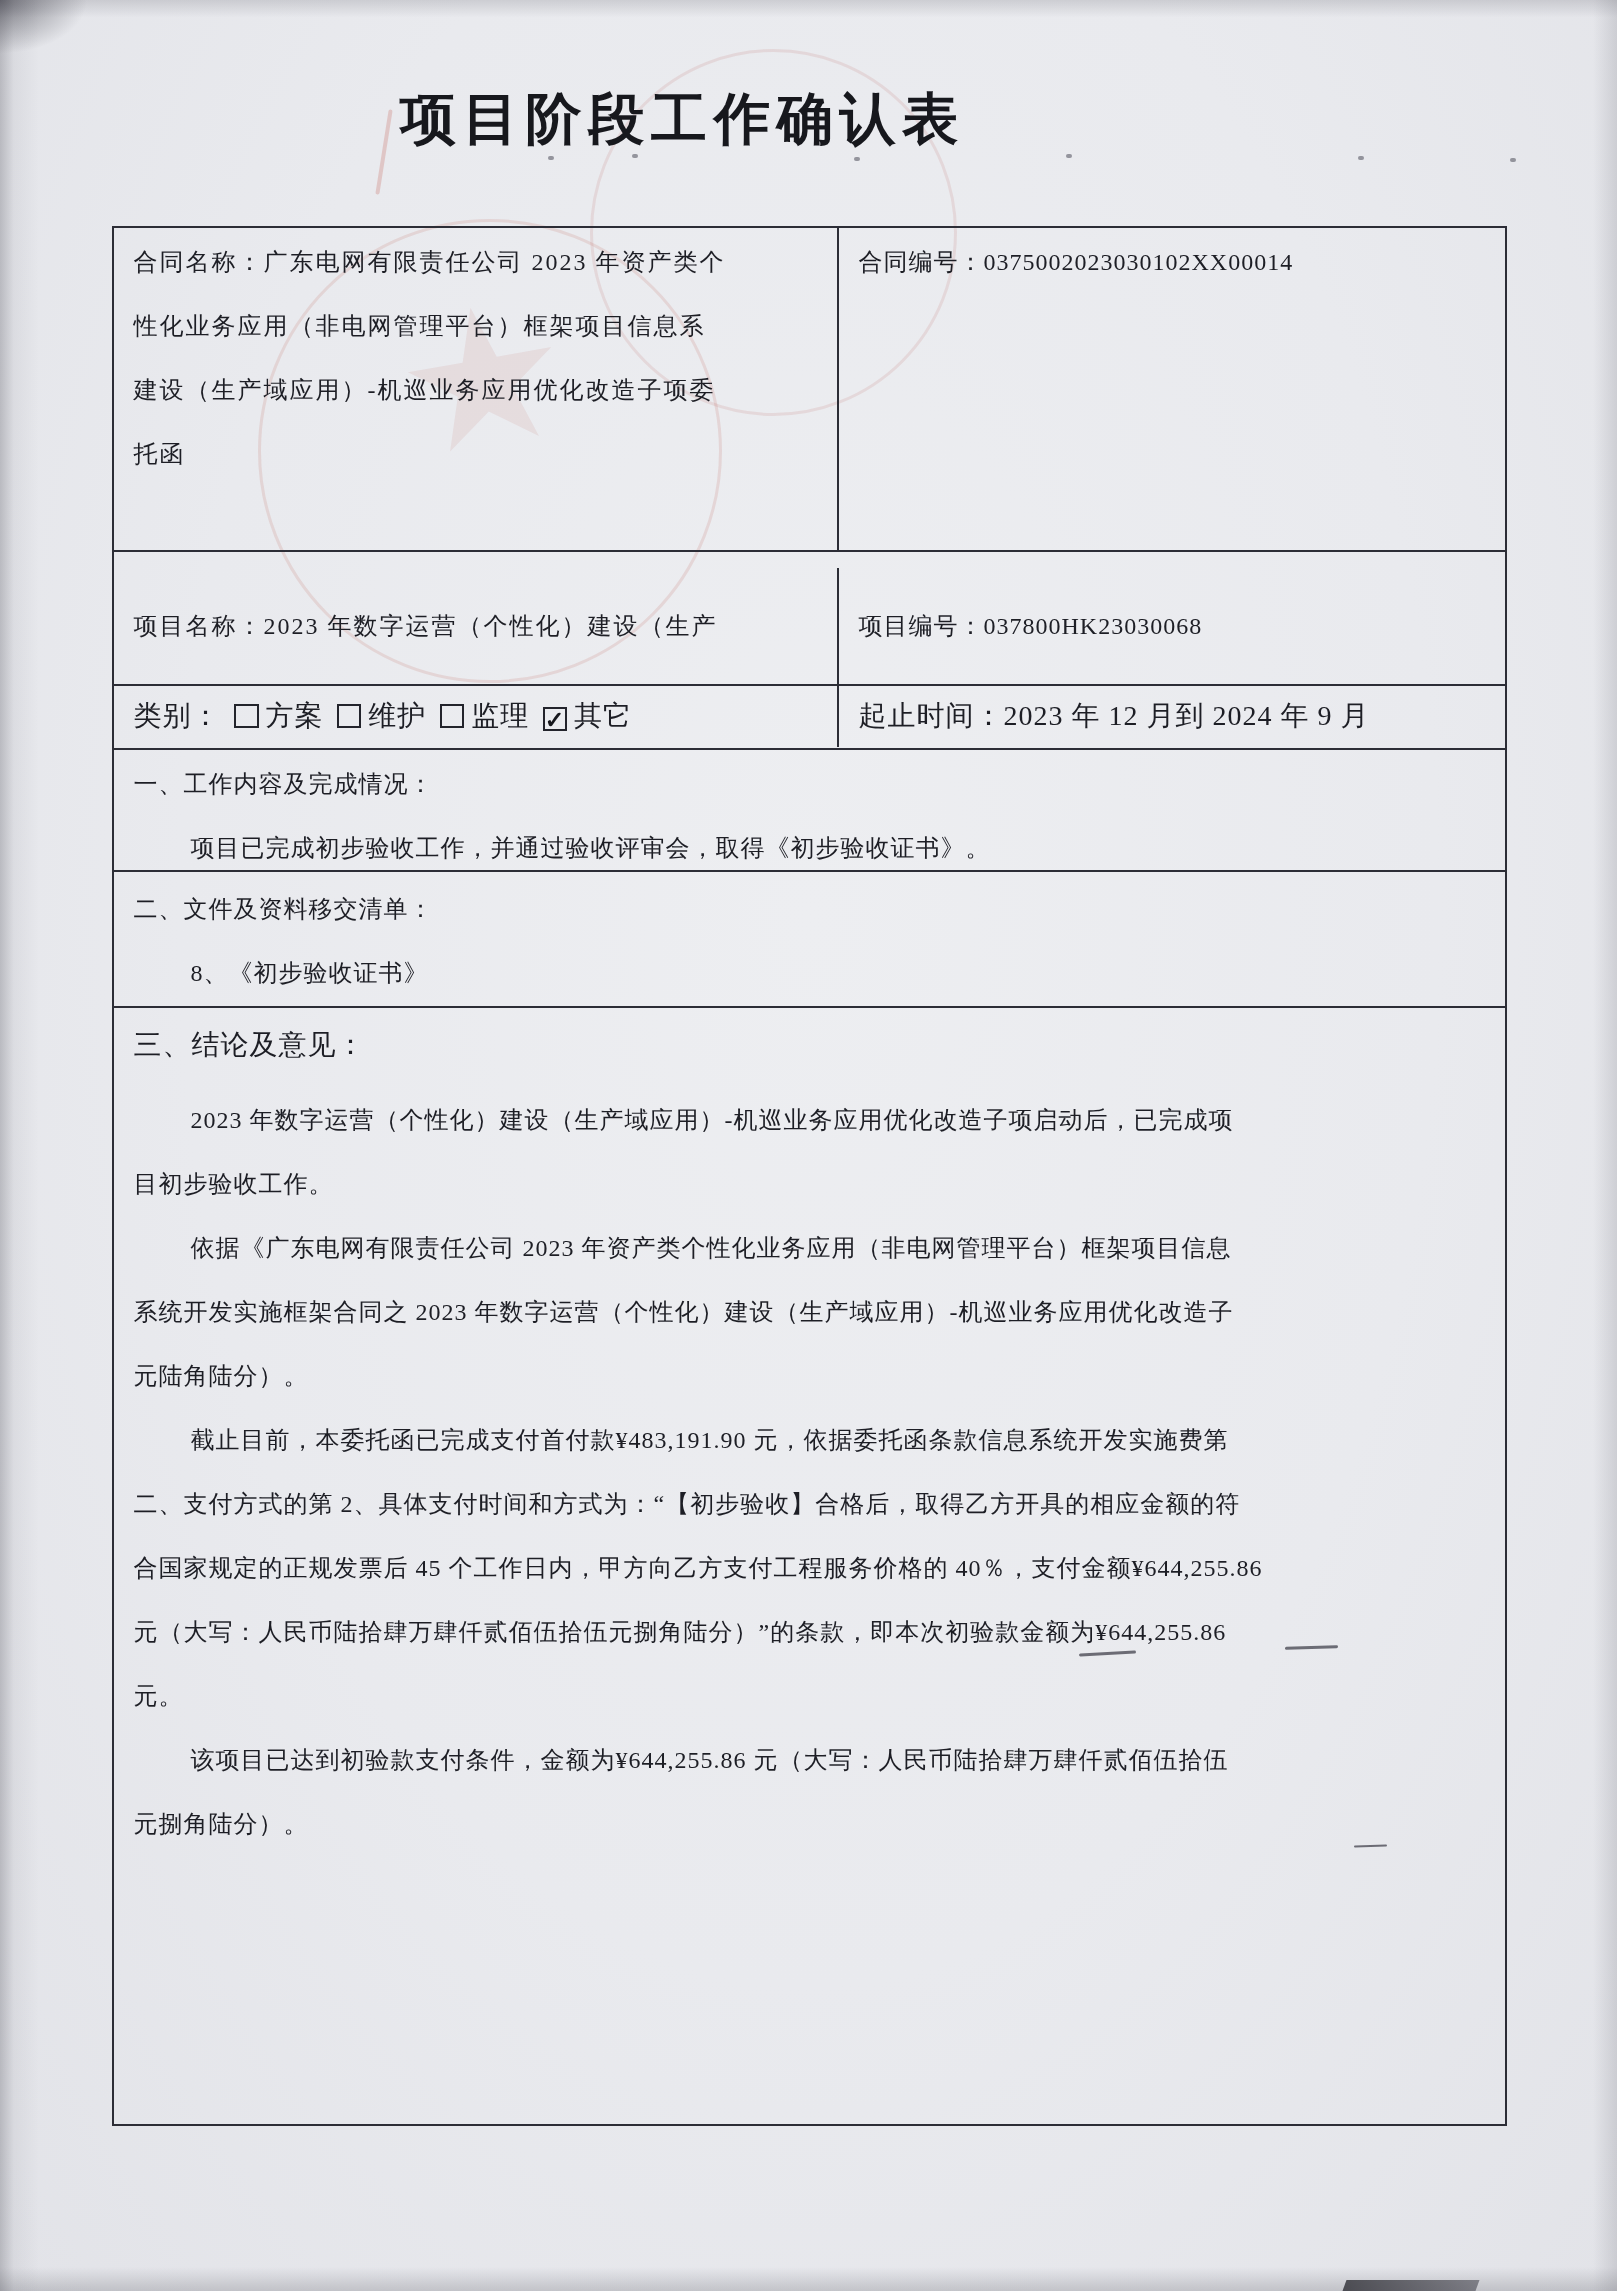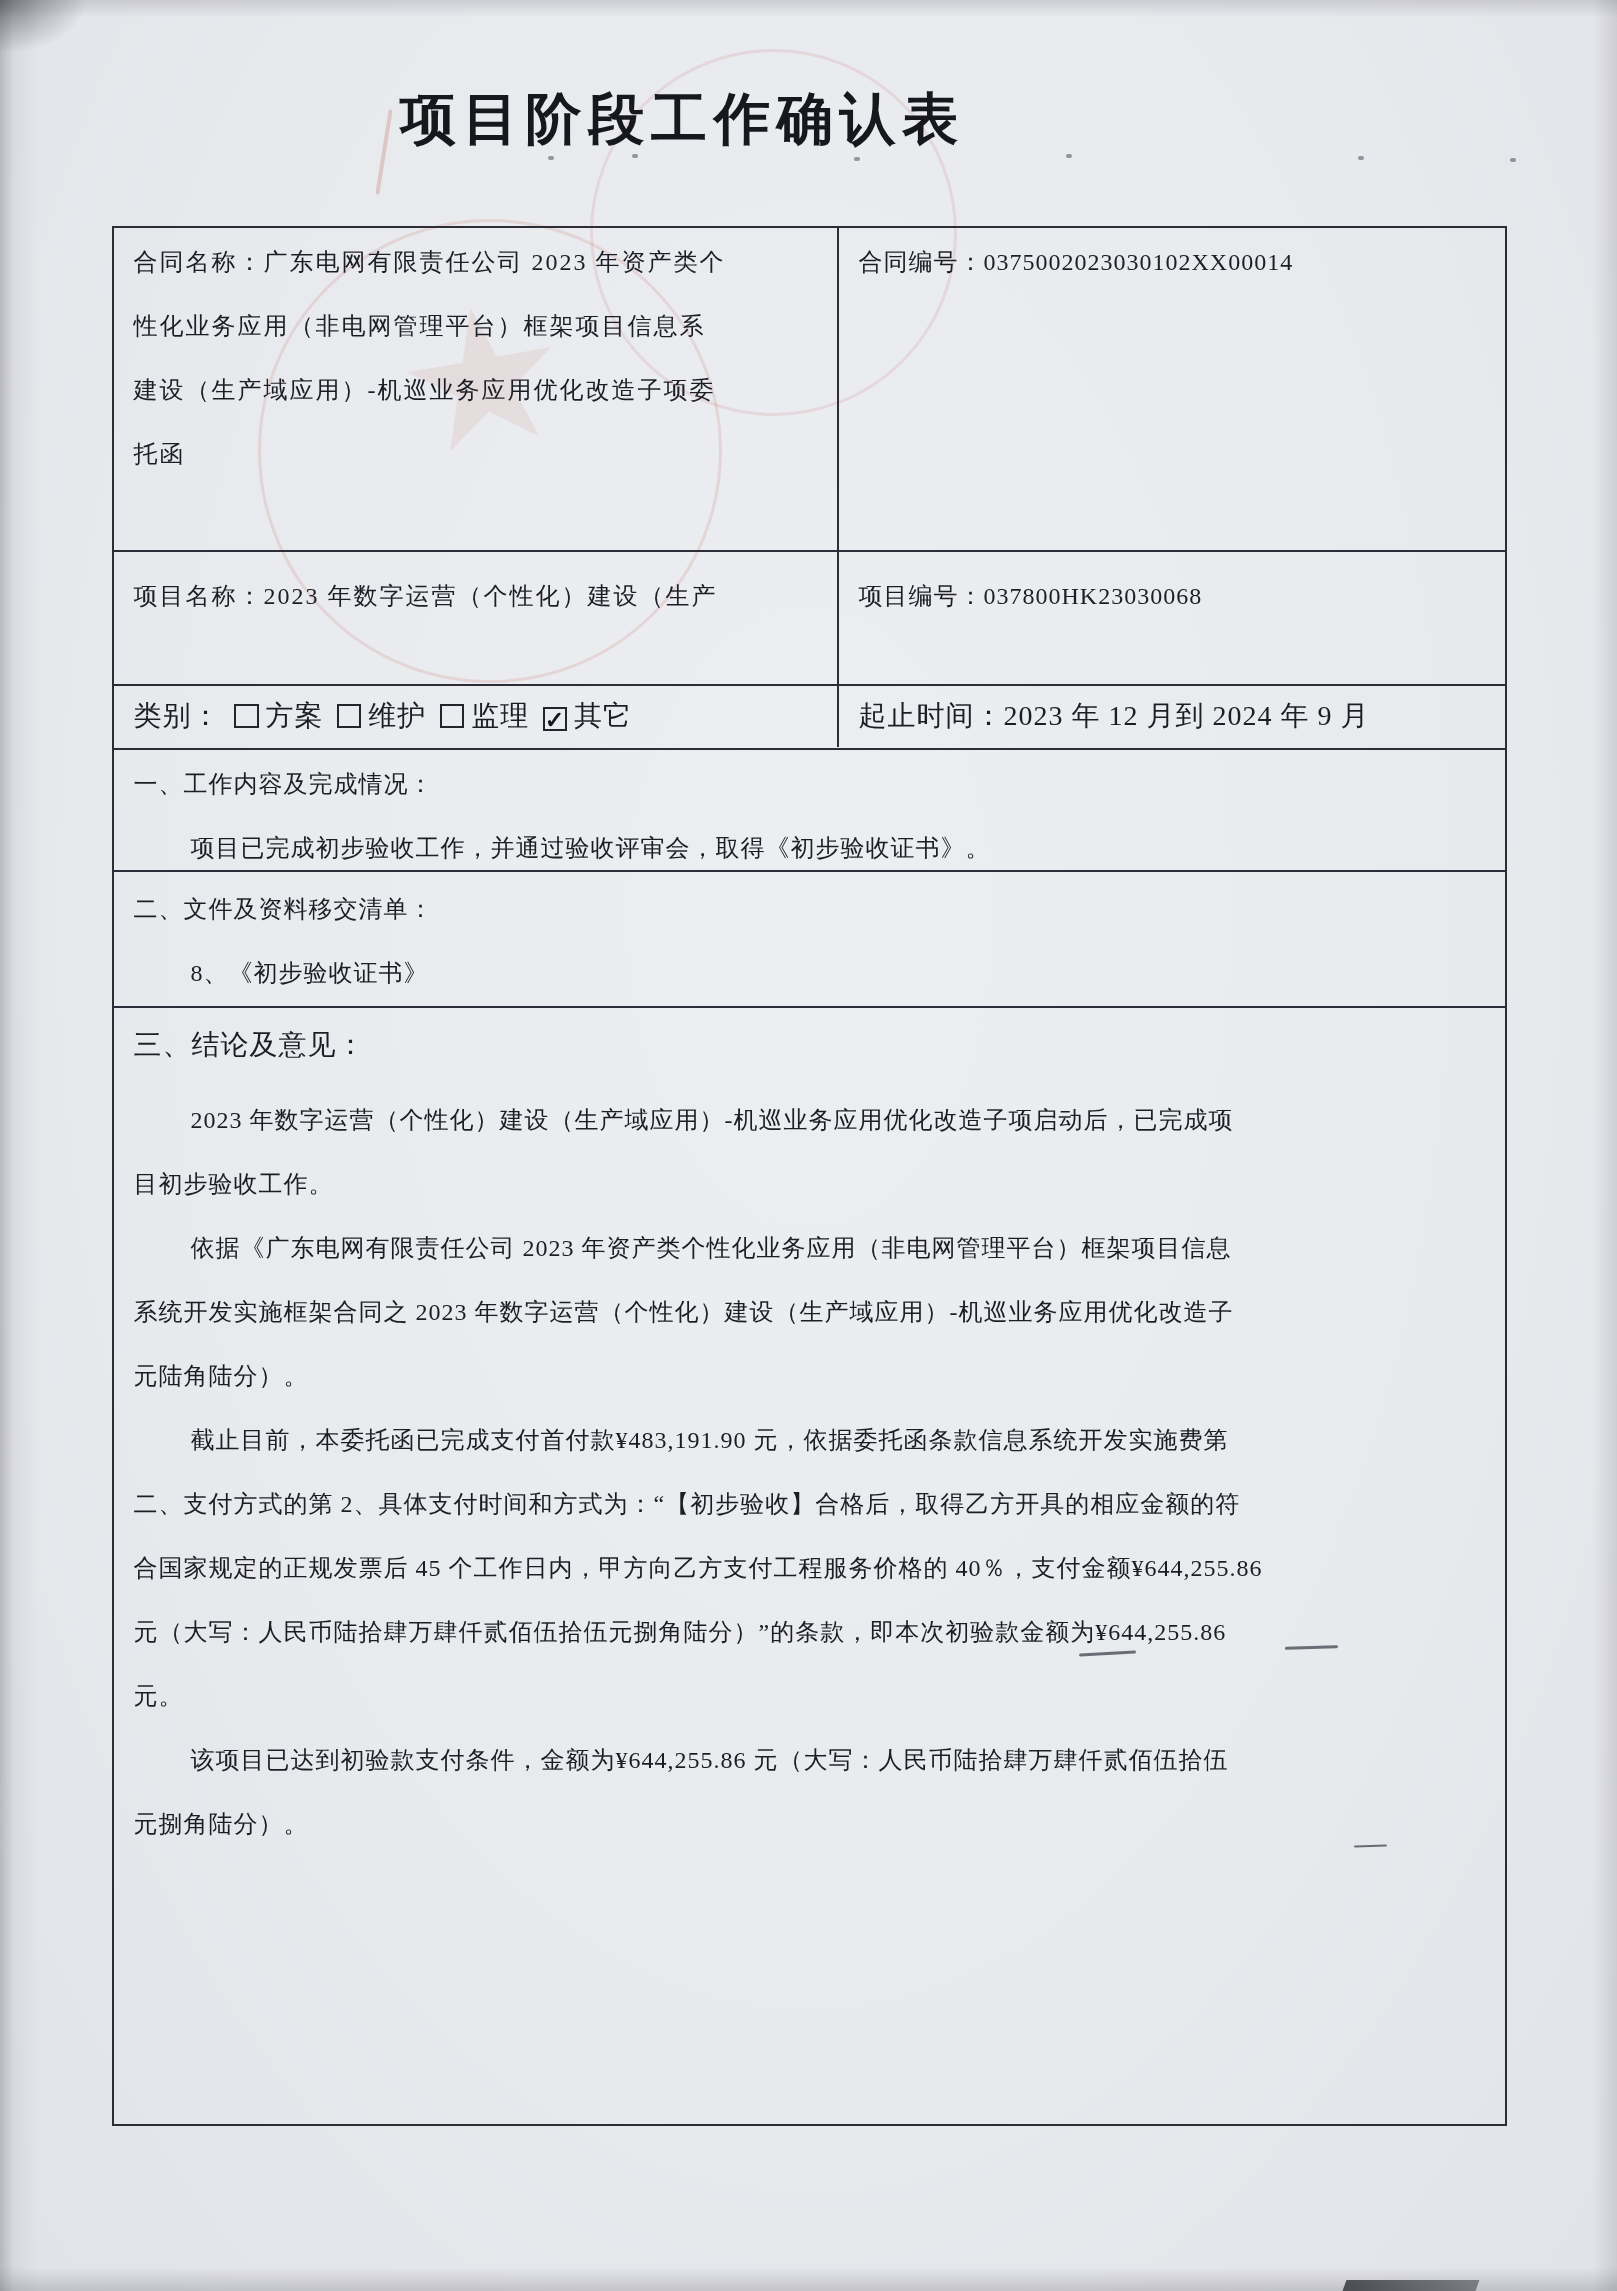--- a/index.html
+++ b/index.html
@@ -24,21 +24,21 @@
     border:2.9px solid #2c2d36; box-sizing:border-box;
   }
   .row{position:absolute; left:0; width:100%; box-sizing:border-box;}
   .row.bt{border-top:2.9px solid #2c2d36;}
   .cell-l{position:absolute; left:0; top:0; bottom:0; width:725px; border-right:2.9px solid #2c2d36; box-sizing:border-box; padding:0 17.6px 0 19.5px;}
   .cell-r{position:absolute; left:725px; top:0; bottom:0; right:0; padding:0 9.8px 0 19.5px;}
   .line{font-size:24px; line-height:64px; letter-spacing:1px; white-space:nowrap; color:#1d1e25;}
   .ls2{letter-spacing:2px;}
   .indent{padding-left:57px;}
   .r1 .line{line-height:64px;}
-  .pt2{padding-top:2px;} .pt12{padding-top:12px;}
+  .pt2{padding-top:2px;} .pt12{padding-top:26px;margin-top:16px;}
   .r3line{font-size:28px; line-height:60px; letter-spacing:1px; white-space:nowrap;}
   .cbox{
     display:inline-block; width:24.4px; height:24.4px; border:2px solid #23242c;
     vertical-align:-2.9px; margin:0 6.8px 0 13.7px; text-align:center;
     line-height:23.4px; font-size:23.4px; font-weight:bold; color:#17181d; box-sizing:border-box;
   }
   .cbox:first-of-type{margin-left:5.9px;}
   .s3-heading{position:absolute; left:19.5px; top:4.9px; font-size:28px; line-height:64px; letter-spacing:1px; white-space:nowrap;}
   .s3-lines{position:absolute; left:19.5px; top:80px; right:13.7px;}
   .stamp-circle{position:absolute; border-radius:50%; pointer-events:none;}

